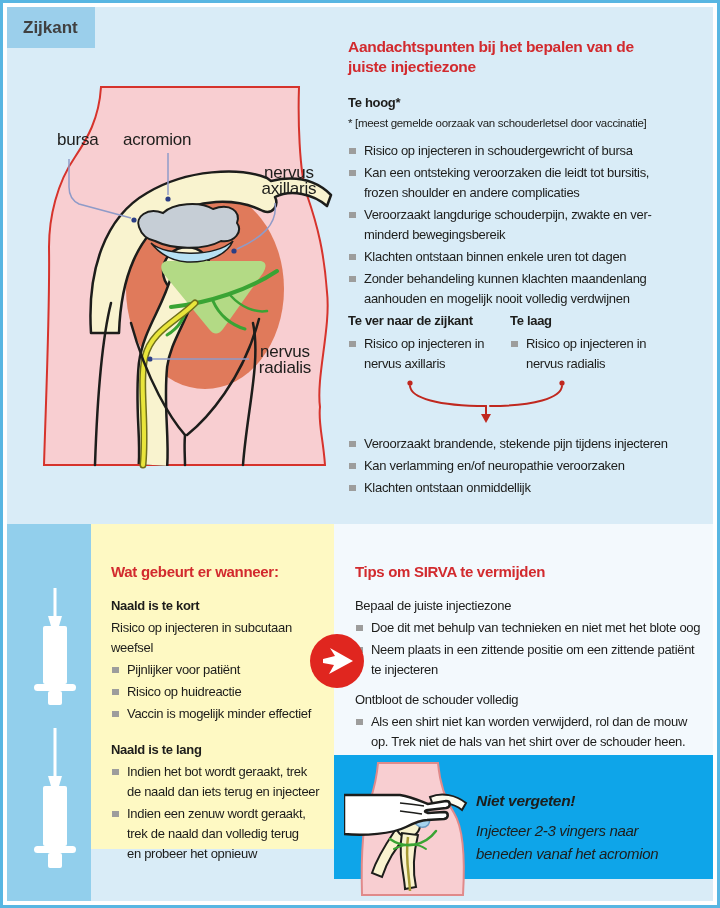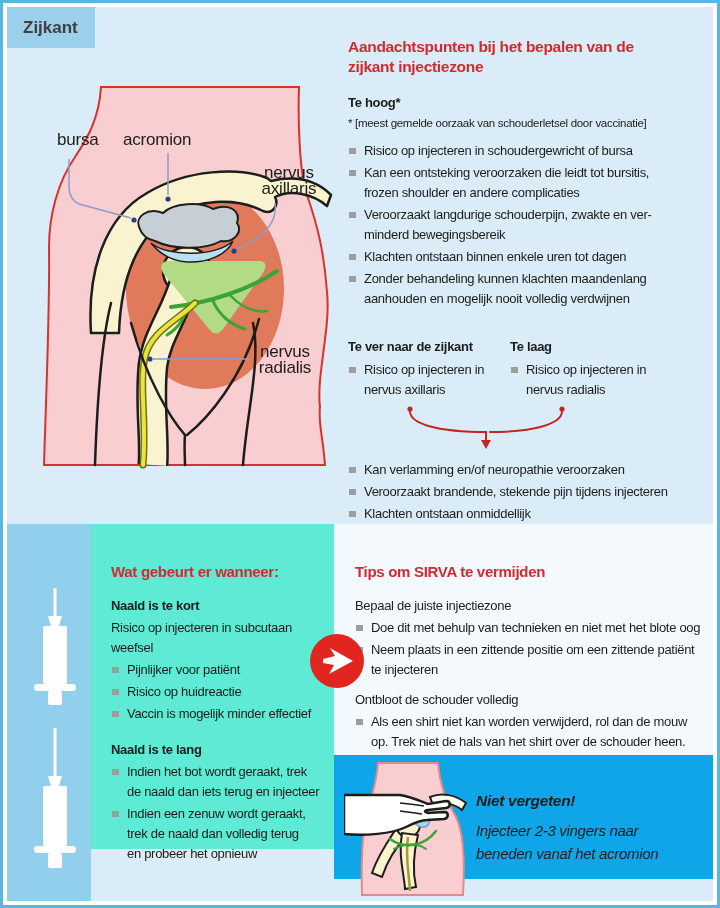--- a/index.html
+++ b/index.html
@@ -20,28 +20,28 @@
     line-height:41px; padding-left:16px; letter-spacing:0;
   }
   
   .attn-col { position:absolute; left:341px; top:30px; width:372px; }
   .red-title { color:#d22a2e; font-weight:bold; font-size:15.5px; line-height:20px; margin-bottom:16px; }
   .h-sub { font-weight:bold; font-size:13px; margin-bottom:3px; }
   .footnote { font-size:11.5px; line-height:15px; margin-bottom:10px; }
   ul.blist { list-style:none; }
   .blt { position:relative; padding-left:16px; margin-bottom:2px; white-space:pre-line; }
   .blt::before { content:""; position:absolute; left:1px; top:6.5px; width:6.5px; height:6.5px; background:#9d9d9c; }
-  .twocol { display:flex; margin-top:28px; }
+  .twocol { display:flex; margin-top:2px; }
   .twocol .c1 { width:162px; }
   .twocol .c2 { width:170px; }
   .connector-wrap { margin:2px 0 2px 52px; }
   
   .bottom { position:absolute; left:0; top:517px; width:706px; height:377px; }
   .col-blue { position:absolute; left:0; top:0; width:84px; height:377px; background:#92cfec; }
-  .panel-pink { position:absolute; left:84px; top:0; width:243px; height:325px; background:#5eead4; padding:38px 6px 0 20px; }
+  .panel-pink { position:absolute; left:84px; top:0; width:243px; height:325px; background:#fef9c3; padding:38px 6px 0 20px; }
   .panel-light { position:absolute; left:327px; top:0; width:379px; height:231px; background:#f3f9fd; padding:38px 8px 0 21px; }
   .panel-note { position:absolute; left:327px; top:231px; width:379px; height:124px; background:#0ea5e9; }
   .red-h2 { color:#d22a2e; font-weight:bold; font-size:15px; margin-bottom:14px; }
   .bold-line { font-weight:bold; margin-bottom:2px; }
   .para { white-space:pre-line; margin-bottom:2px; }
   .gap { height:14px; }
   .arrow-badge { position:absolute; left:303px; top:110px; width:54px; height:54px; }
   .note-title { position:absolute; left:142px; top:36px; font-weight:bold; font-style:italic; font-size:15.5px; }
   .note-text { position:absolute; left:142px; top:64px; font-size:15px; line-height:23px; white-space:pre-line;font-style:italic; }
   
@@ -116,21 +116,21 @@
 
     <div class="ana-label" style="left:50px;top:125px">bursa</div>
     <div class="ana-label" style="left:116px;top:125px">acromion</div>
     <div class="ana-label" style="left:250px;top:158px;width:64px;text-align:center">nervus
 axillaris</div>
     <div class="ana-label" style="left:246px;top:337px;width:64px;text-align:center">nervus
 radialis</div>
 
     <div class="attn-col">
       <div class="red-title pre">Aandachtspunten bij het bepalen van de
-zijkant injectiezone</div>
+juiste injectiezone</div>
 
       <div class="h-sub">Te hoog*</div>
       <div class="footnote">* [meest gemelde oorzaak van schouderletsel door vaccinatie]</div>
 
       <ul class="blist">
         <li class="blt">Risico op injecteren in schoudergewricht of bursa</li>
         <li class="blt">Kan een ontsteking veroorzaken die leidt tot bursitis,
 frozen shoulder en andere complicaties</li>
         <li class="blt">Veroorzaakt langdurige schouderpijn, zwakte en ver-
 minderd bewegingsbereik</li>
@@ -163,22 +163,22 @@
             <path d="M162,8 C161,20 134,28 90,28"></path>
             <path d="M86,28 L86,37"></path>
           </g>
           <circle cx="10" cy="5" r="2.6" fill="#c0281f"></circle>
           <circle cx="162" cy="5" r="2.6" fill="#c0281f"></circle>
           <path d="M81,36 H91 L86,45 Z" fill="#c0281f"></path>
         </svg>
       </div>
 
       <ul class="blist">
+        <li class="blt">Veroorzaakt brandende, stekende pijn tijdens injecteren</li>
         <li class="blt">Kan verlamming en/of neuropathie veroorzaken</li>
-        <li class="blt">Veroorzaakt brandende, stekende pijn tijdens injecteren</li>
         <li class="blt">Klachten ontstaan onmiddellijk</li>
       </ul>
     </div>
 
     <div class="bottom">
 
       <div class="col-blue">
         <svg style="position:absolute;left:24px;top:64px" width="48" height="126" viewBox="0 0 48 126" fill="#ffffff">
           <rect x="22.5" y="0" width="3" height="28"></rect>
           <path d="M17,28 h14 l-3,10 h-8 Z"></path>

